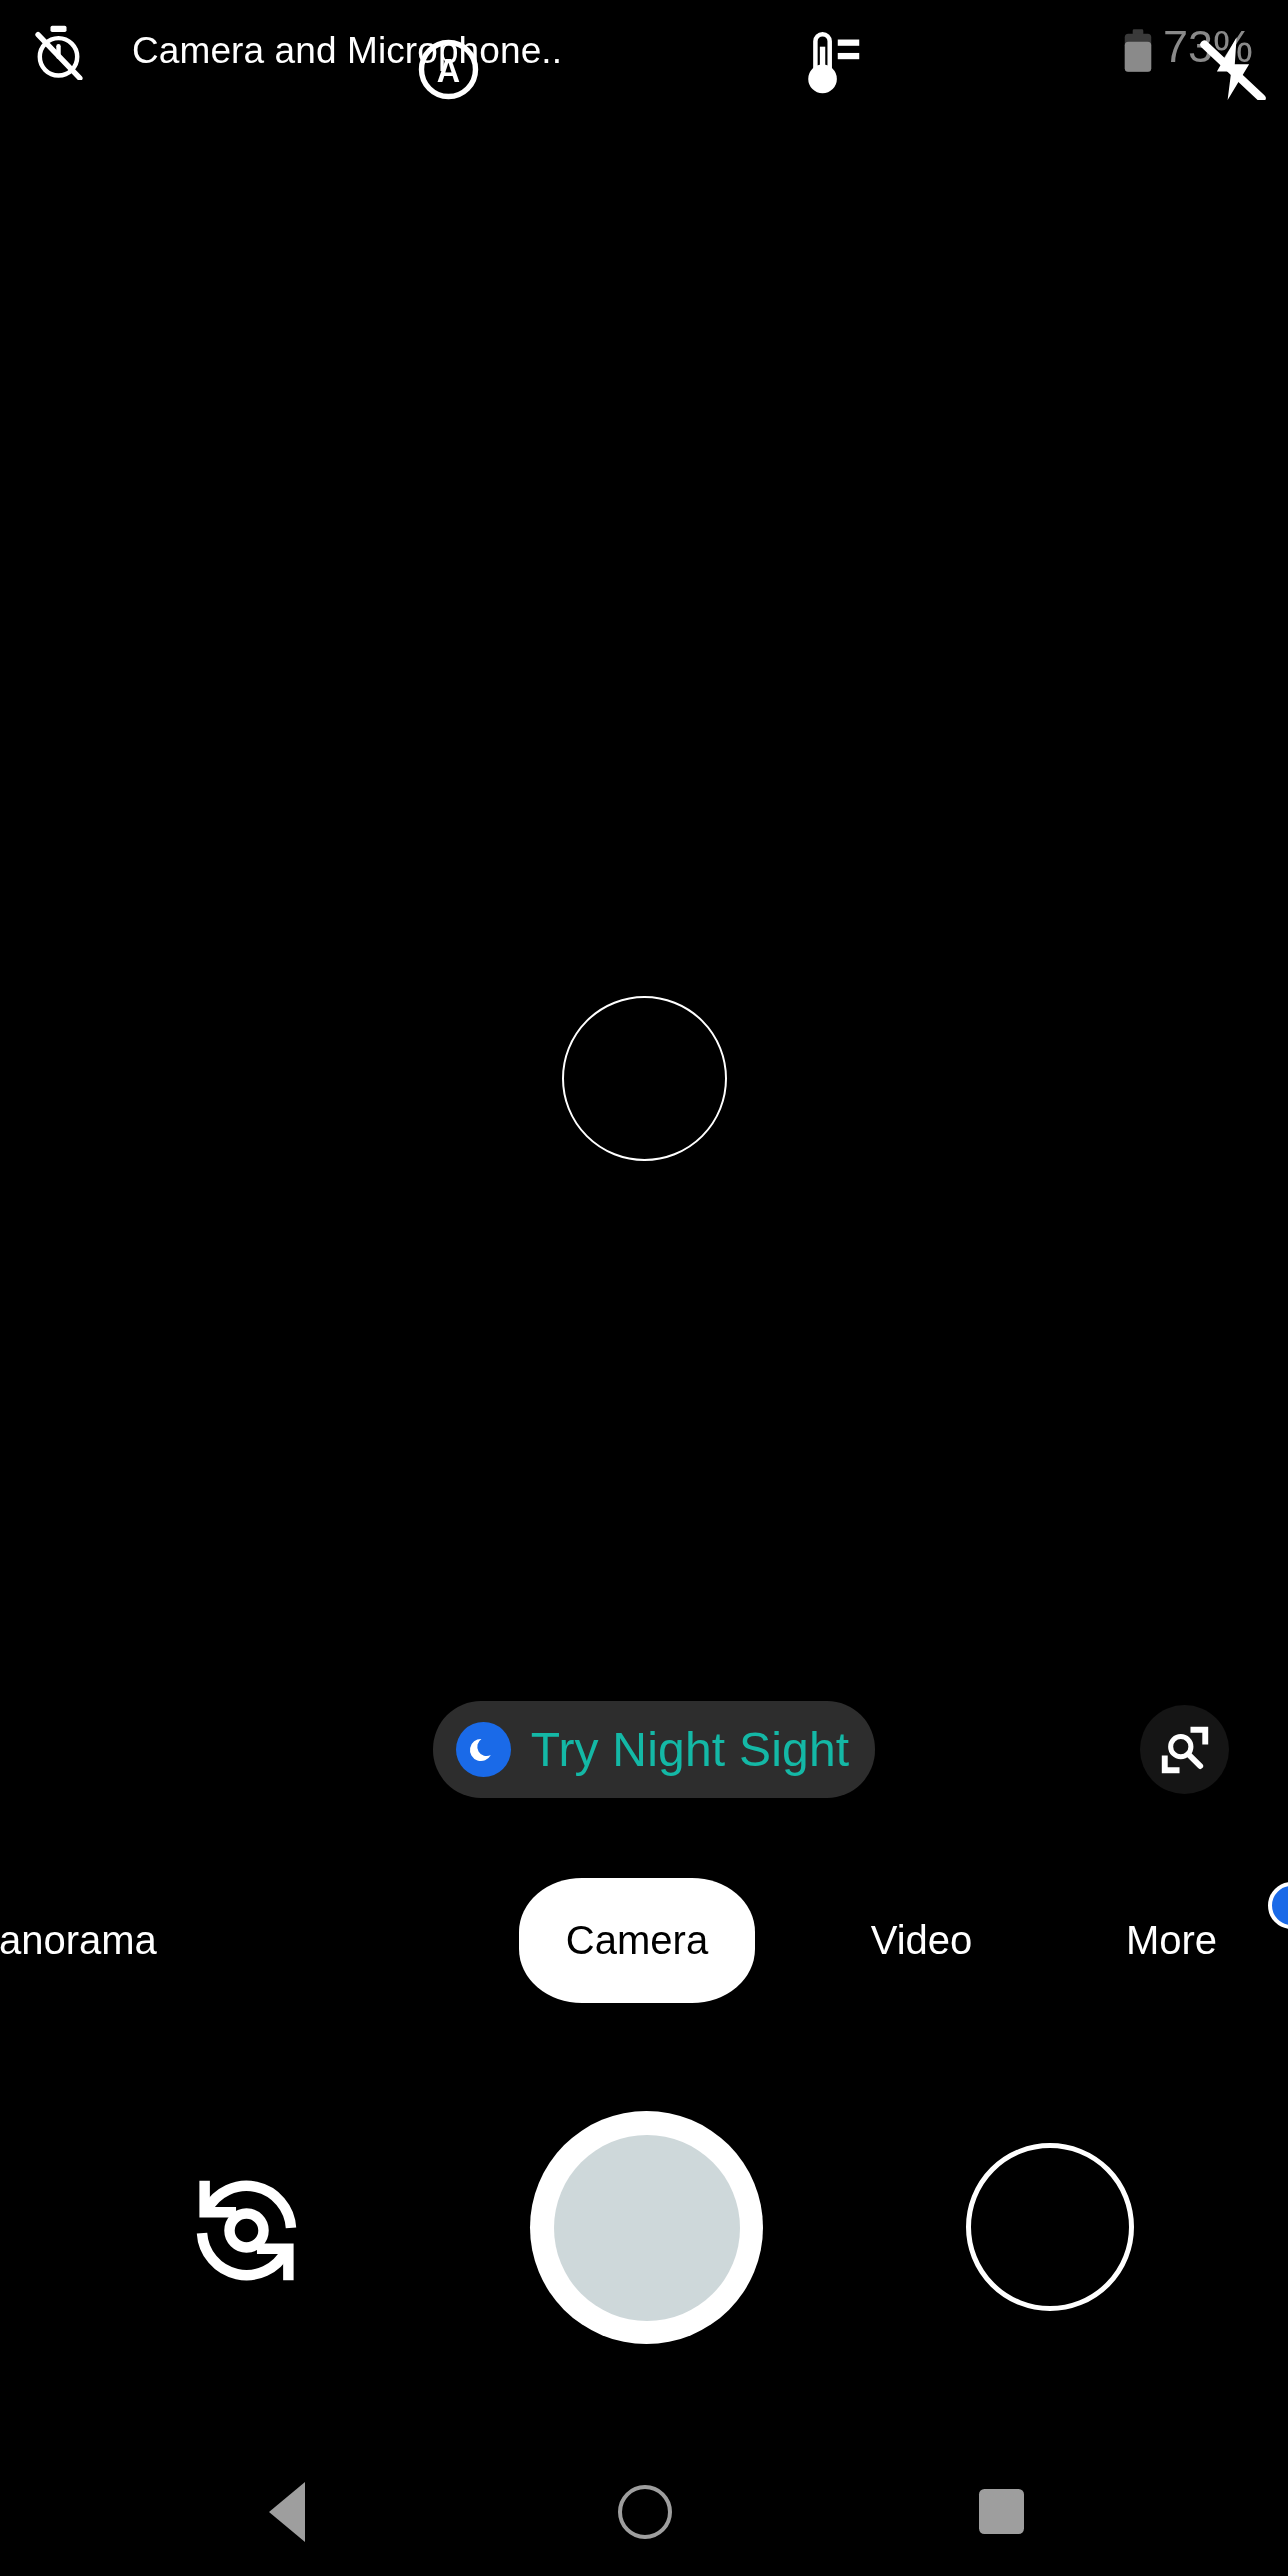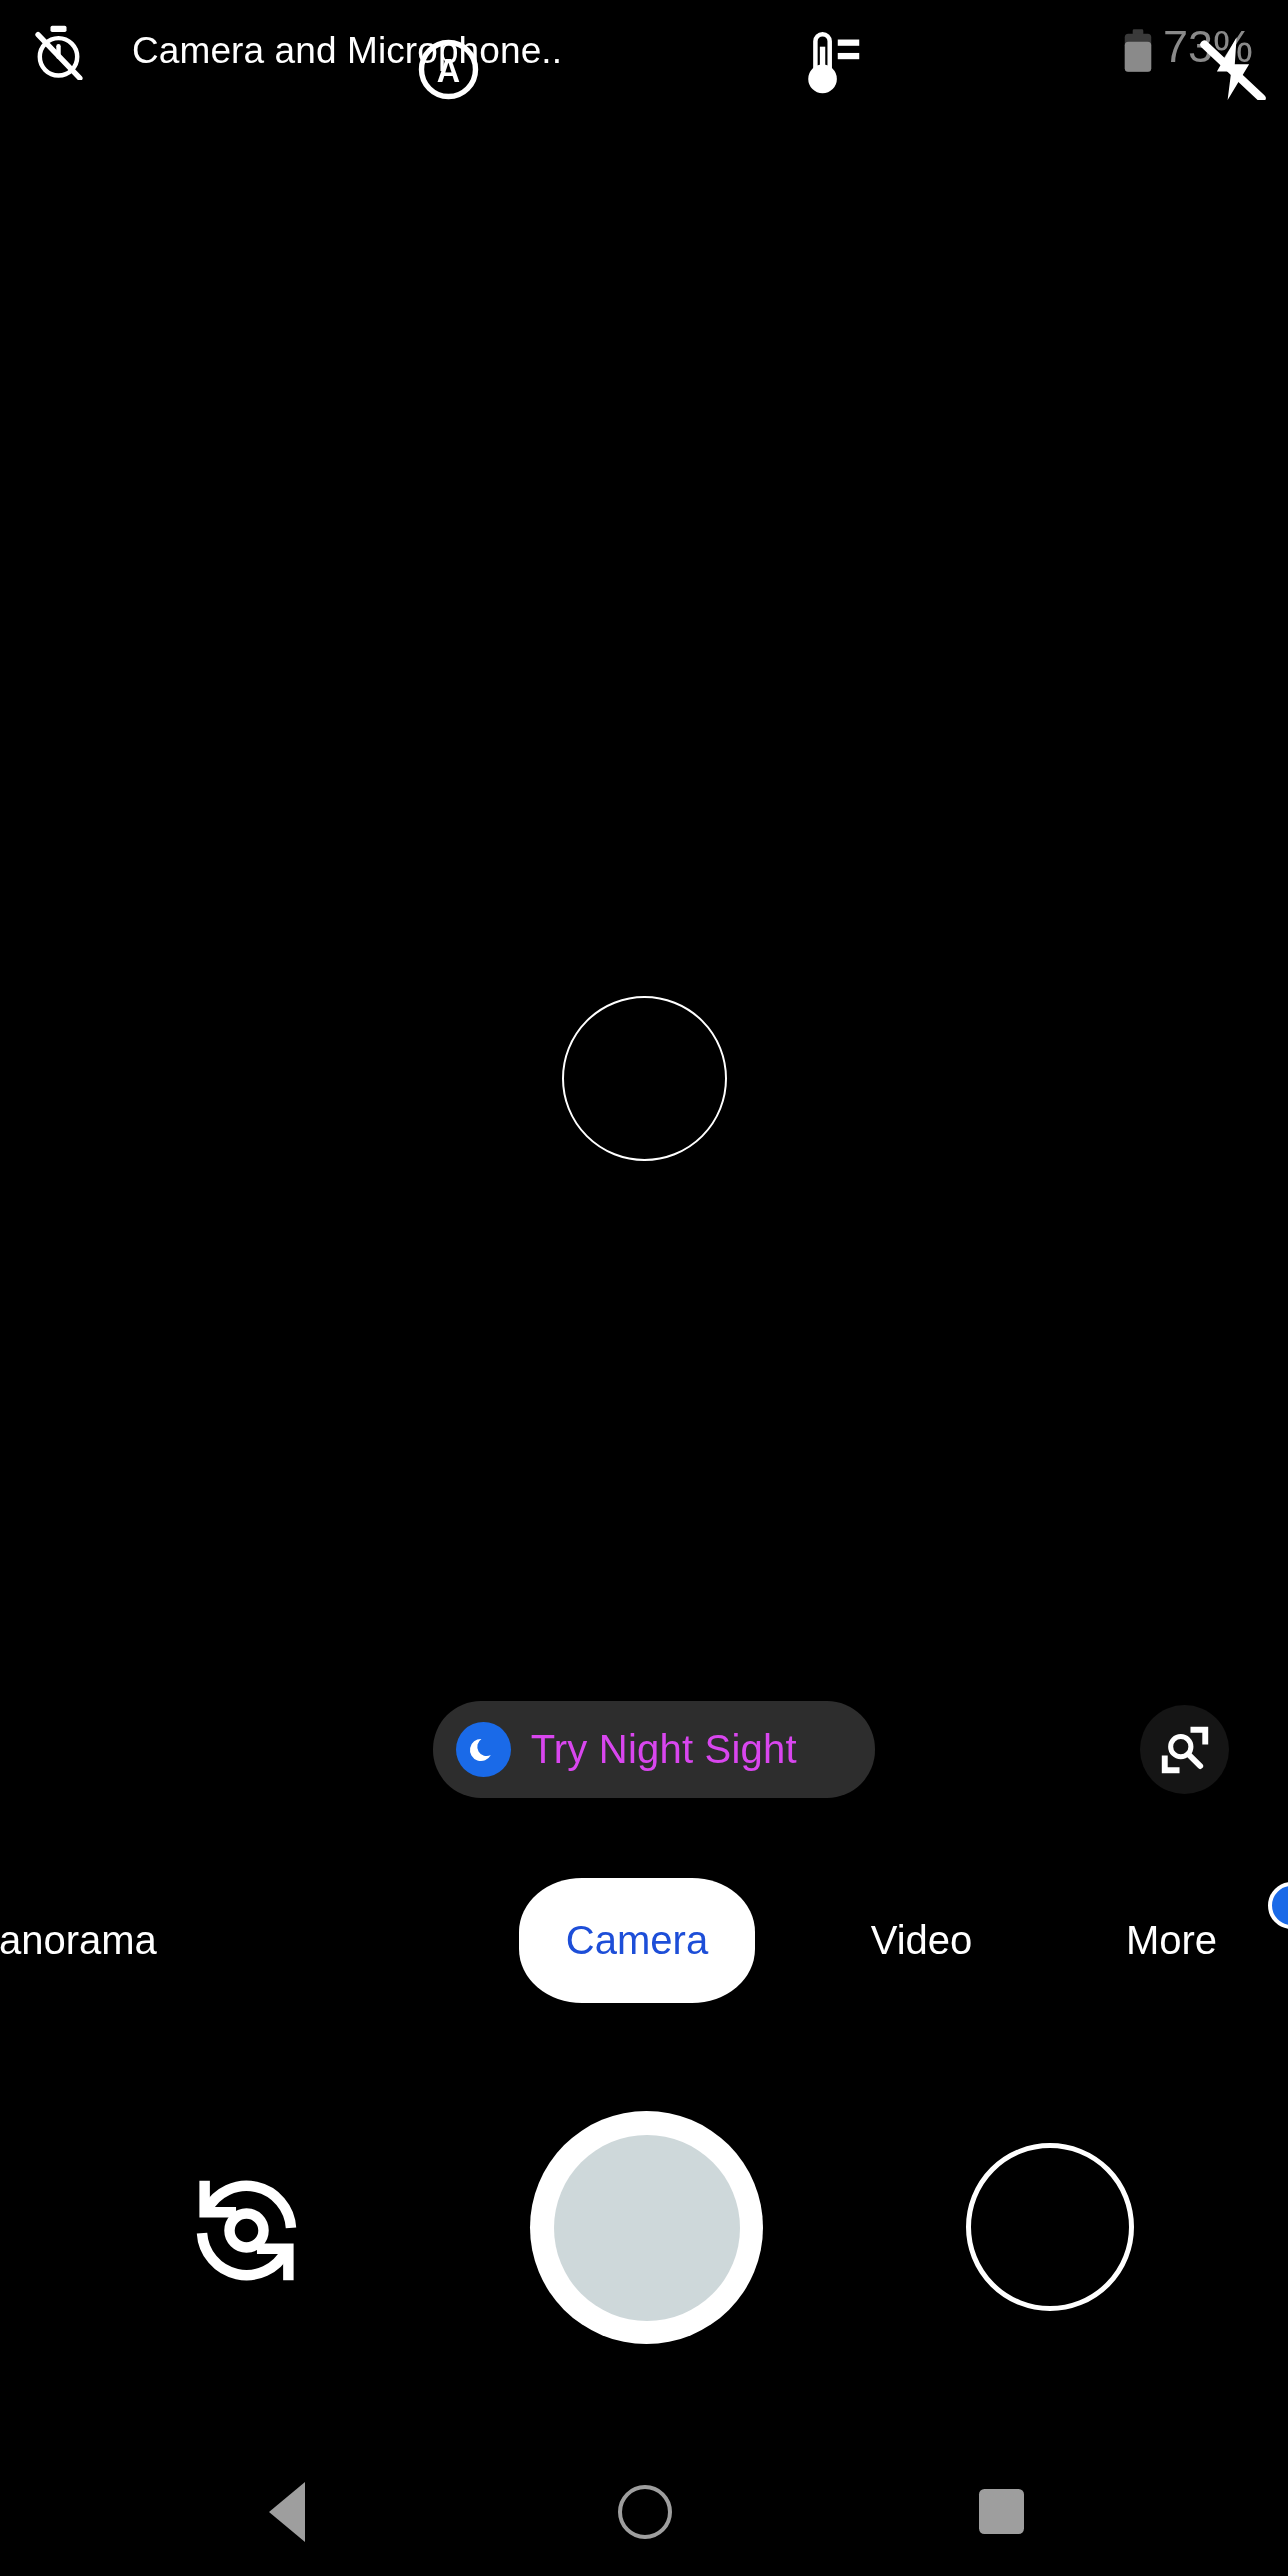--- a/index.html
+++ b/index.html
@@ -82,21 +82,21 @@
   #night-sight-badge {
     width:55px; height:55px;
     margin-left:23px;
     background:#1a6ae8;
     border-radius:50%;
     display:flex; align-items:center; justify-content:center;
     flex:0 0 auto;
   }
   #night-sight-label {
     margin-left:19.7px;
-    font-size:40px; color:#d946ef;
+    font-size:48px; color:#14b8a6;
     white-space:nowrap; letter-spacing:0.2px;
   }
 
   #lens-button {
     position:absolute; left:1140px; top:1705px;
     width:89px; height:89px;
     background:#151515;
     border-radius:50%;
     display:flex; align-items:center; justify-content:center;
   }
@@ -108,21 +108,21 @@
   }
   .mode-item {
     position:absolute; top:0;
     height:125px;
     display:flex; align-items:center; justify-content:center;
     font-size:40px; color:#ffffff;
     white-space:nowrap;
   }
   .mode-item.selected {
     background:#ffffff;
-    color:#1d4ed8;
+    color:#000000;
     border-radius:63px/54px;
   }
   #mode-panorama  { left:-43px;  width:215px; }
   #mode-portrait  { left:250px;  width:215px; }
   #mode-camera    { left:519px;  width:236px; }
   #mode-video     { left:832px;  width:179px;text-align:center; }
   #mode-more      { left:1082px; width:179px; }
 
   #mode-indicator-dot {
     position:absolute; left:1268px; top:1882px;

